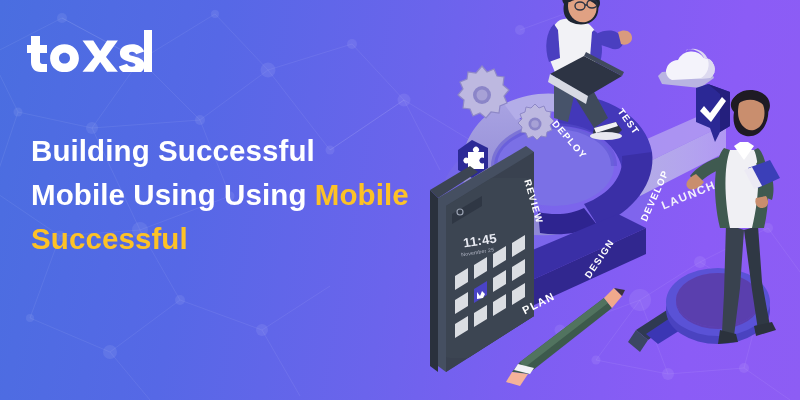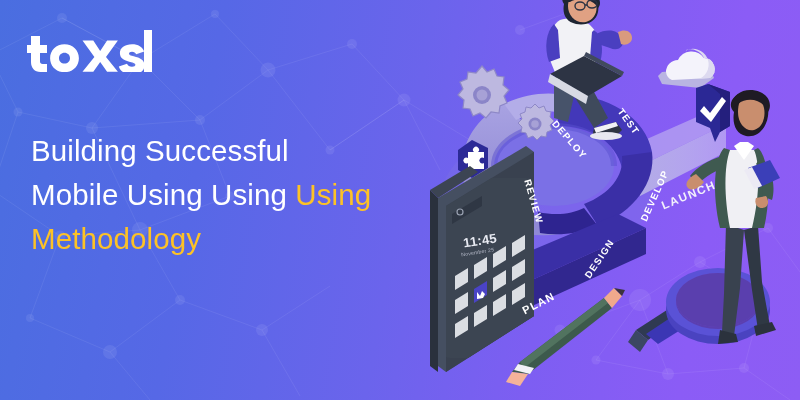--- a/index.html
+++ b/index.html
@@ -13,21 +13,21 @@
     background:linear-gradient(100deg,#4a6ee0 0%,#5668e6 26%,#6b64ec 50%,#7d5ef2 68%,#8b5cf6 86%,#8d5df4 100%);
   }
   
   .netpattern{position:absolute;inset:0;opacity:.55;pointer-events:none;}
   
   #logo{position:absolute;left:27px;top:30px;width:125px;height:42px;}
   #logo svg{display:block;}
   
   #headline{
     position:absolute;left:31px;top:129px;width:400px;
-    font-size:29.5px;font-weight:normal;line-height:44px;
+    font-size:29.5px;font-weight:bold;line-height:44px;
     color:#ffffff;letter-spacing:.1px;
   }
   #headline .hl{color:#fdc226;}
   
   #art{position:absolute;left:408px;top:0;width:392px;height:400px;}
   #art svg{display:block;}
   
   .phone-txt{position:absolute;pointer-events:none;color:#e8eaf2;font-family:"Liberation Sans",sans-serif;}
   #phone-time{left:463px;top:233px;font-size:13px;font-weight:bold;transform:rotate(-9deg);letter-spacing:.3px;}
   #phone-date{left:461px;top:249px;font-size:5.2px;transform:rotate(-9deg);color:#b9bdcc;letter-spacing:.2px;}
@@ -114,24 +114,24 @@
         <path d="M105 14.2 c6.2 0 10.6 2.6 12.2 7.4 l-8 2.7 c-.7 -1.7 -2.2 -2.6 -4.2 -2.6 c-1.9 0 -3 .8 -3 2 c0 1.3 1.3 1.8 4.6 2.6 c6.8 1.6 10.9 3.7 10.9 9.1 c0 5.5 -4.9 9 -12.4 9 c-6.9 0 -11.6 -2.9 -13.3 -8 l8.2 -2.7 c.8 2 2.5 3 5 3 c2.2 0 3.4 -.8 3.4 -2 c0 -1.4 -1.5 -1.9 -5.3 -2.8 c-6.4 -1.5 -10.2 -3.6 -10.2 -8.9 c0 -5.3 4.8 -8.8 12.1 -8.8 Z"></path>
 
         <path d="M121 0 h9 v33 h12 v9 h-21 Z" transform="translate(-4 0)"></path>
       </g>
     </svg>
   </div>
 
   <div id="headline">
     <div><span>Building Successful</span></div>
     <div>
-      <span>Mobile Using Using </span><span class="hl">Using</span>
+      <span>Mobile Using Using </span><span class="hl">Mobile</span>
     </div>
     <div>
-      <span class="hl">Methodology</span>
+      <span class="hl">Successful</span>
     </div>
   </div>
 
   <div id="art">
     <svg width="392" height="400" viewBox="0 0 392 400">
       <defs>
         <linearGradient id="ringFront" x1="0" y1="0" x2="1" y2="1">
           <stop offset="0" stop-color="#4c40c4"></stop>
             <stop offset="1" stop-color="#33268f"></stop>
         </linearGradient>

